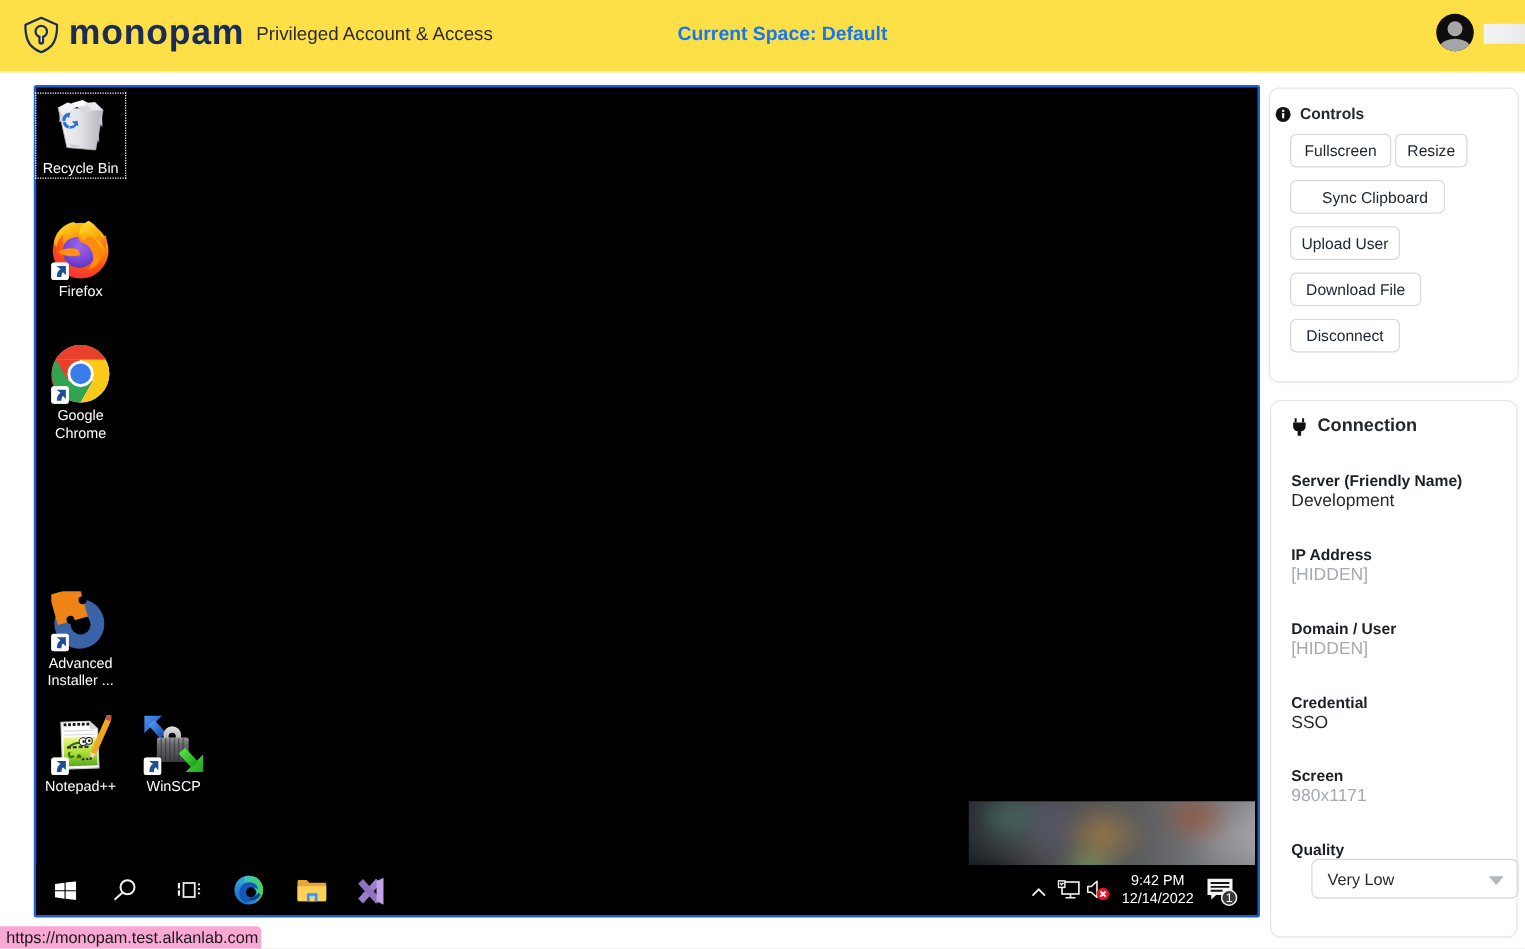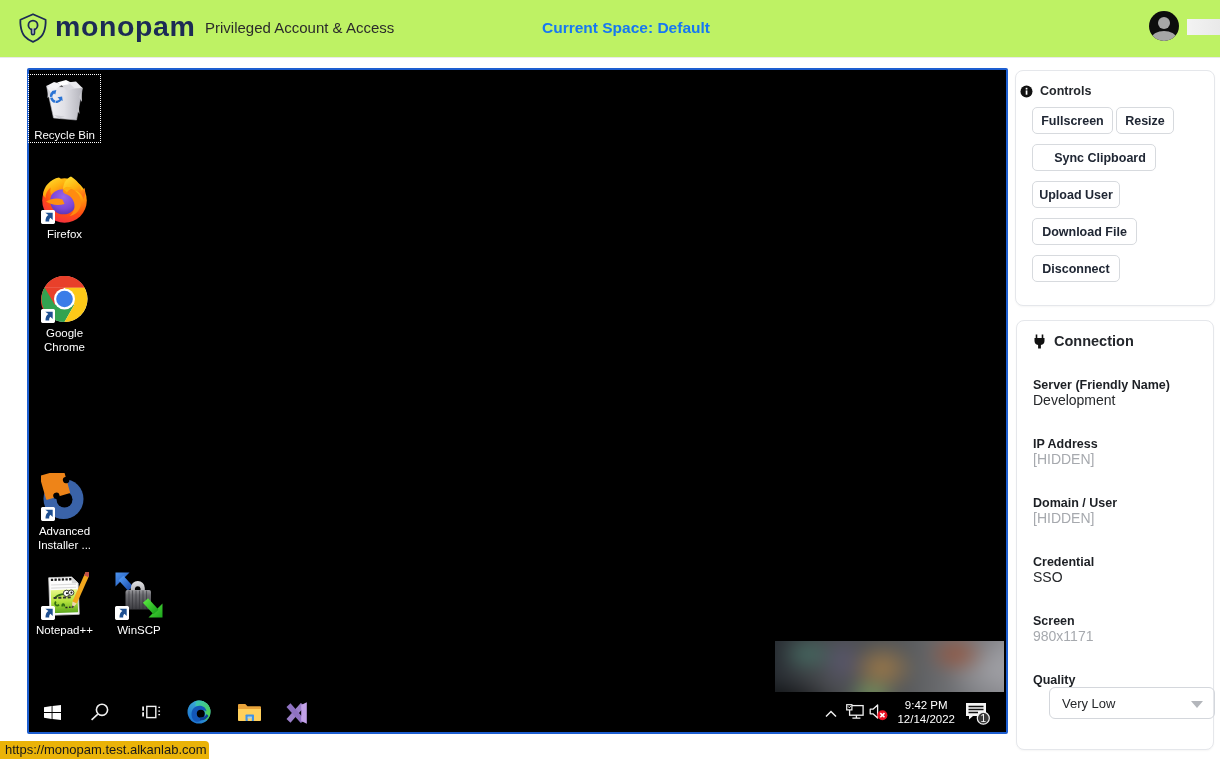--- a/index.html
+++ b/index.html
@@ -2,21 +2,21 @@
 <html><head>
 <meta charset="utf-8">
 <style>
 * { margin:0; padding:0; box-sizing:border-box; }
 html,body { width:1220px; height:759px; background:#fff; overflow:hidden;
   font-family:"Liberation Sans", sans-serif; position:relative; }
 .abs { position:absolute; }
 
 
 #header { position:absolute; left:0; top:0; width:1220px; height:58px;
-  background:#bef264; border-bottom:1px solid #e9e9e9; }
+  background:#fde047; border-bottom:1px solid #e9e9e9; }
 #logo-shield { position:absolute; left:19px; top:13px; }
 #logo-text { position:absolute; left:55px; top:10px; font-size:28.5px; font-weight:bold;
   color:#1c2b55; letter-spacing:0.6px; }
 #tagline { position:absolute; left:205px; top:19px; font-size:15px; color:#2b2b2b; }
 #space { position:absolute; left:542px; top:19px; font-size:15.5px; font-weight:bold; color:#1677f3; }
 #avatar { position:absolute; left:1149px; top:11px; width:30px; height:30px; border-radius:50%;
   background:#0d0d0d; overflow:hidden; }
 #avatar .head { position:absolute; left:9px; top:6px; width:12px; height:12px; border-radius:50%; background:#a6a6a6; }
 #avatar .body { position:absolute; left:3px; top:20px; width:24px; height:14px; border-radius:50%; background:#a6a6a6; }
 #user-rect { position:absolute; left:1187px; top:19px; width:33px; height:16px;
@@ -54,28 +54,28 @@
    linear-gradient(90deg, #20262c 0%, #484a4e 25%, #56585a 55%, #77787c 80%, #8a8a8f 100%);
   filter: blur(7px); }
 
 
 .card { position:absolute; background:#fff; border:1px solid #e5e7eb; border-radius:8px;
   box-shadow:0 1px 2px rgba(0,0,0,0.04); }
 #card-controls { left:1015px; top:70px; width:200px; height:236px; }
 #card-conn { left:1016px; top:320px; width:198px; height:430px; }
 .card h3 { font-size:12.5px; color:#24272c; font-weight:bold; }
 .btn { position:absolute; height:27px; border:1px solid #d7dade; border-radius:5px; background:#fff;
-  font-size:12.5px; font-weight:bold; color:#202734; display:flex; align-items:center;
+  font-size:12.5px; font-weight:normal; color:#202734; display:flex; align-items:center;
   justify-content:center; font-family:"Liberation Sans",sans-serif; }
 .flabel { font-size:12.5px; font-weight:bold; color:#1c1f24;margin-top:12px; }
 .fval { font-size:14px; color:#26282b; }
 .fhid { color:#a6a9ae; }
 
 #status { position:absolute; left:0px; top:741px; width:209px; height:18px;
-  background:#eab308; border-top-right-radius:4px; color:#17181a; font-size:13px;
+  background:#f9a8d4; border-top-right-radius:4px; color:#17181a; font-size:13px;
   line-height:18px; padding-left:5px; }
 </style>
 </head>
 <body>
 
 <div id="header">
   <svg id="logo-shield" width="28" height="30" viewBox="0 0 28 30">
     <path d="M14 1.2 L26.6 6.8 C26.6 6.8 27.4 17.5 22.3 23.4 C19.2 26.9 14 28.8 14 28.8 C14 28.8 8.8 26.9 5.7 23.4 C0.6 17.5 1.4 6.8 1.4 6.8 Z" fill="none" stroke="#1c2b55" stroke-width="1.8" stroke-linejoin="round"></path>
     <circle cx="14" cy="12.2" r="4.6" fill="none" stroke="#1c2b55" stroke-width="1.8"></circle>
     <path d="M12.6 15.5 L12.6 20.3 A1.4 1.4 0 0 0 15.4 20.3 L15.4 15.5" fill="#fff" stroke="#1c2b55" stroke-width="1.8"></path>

